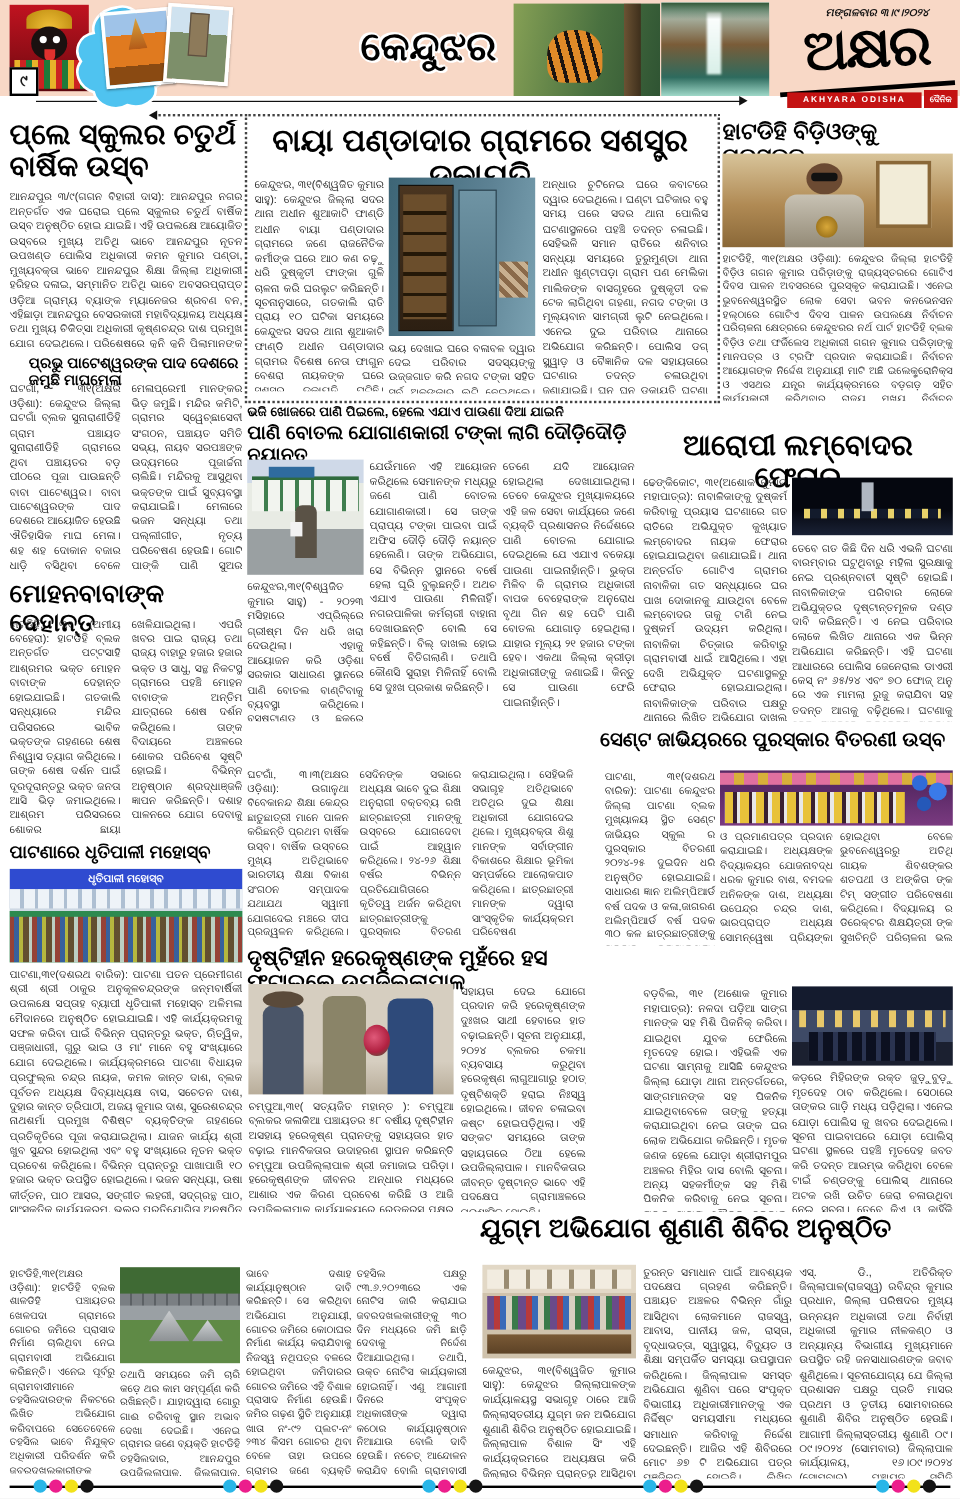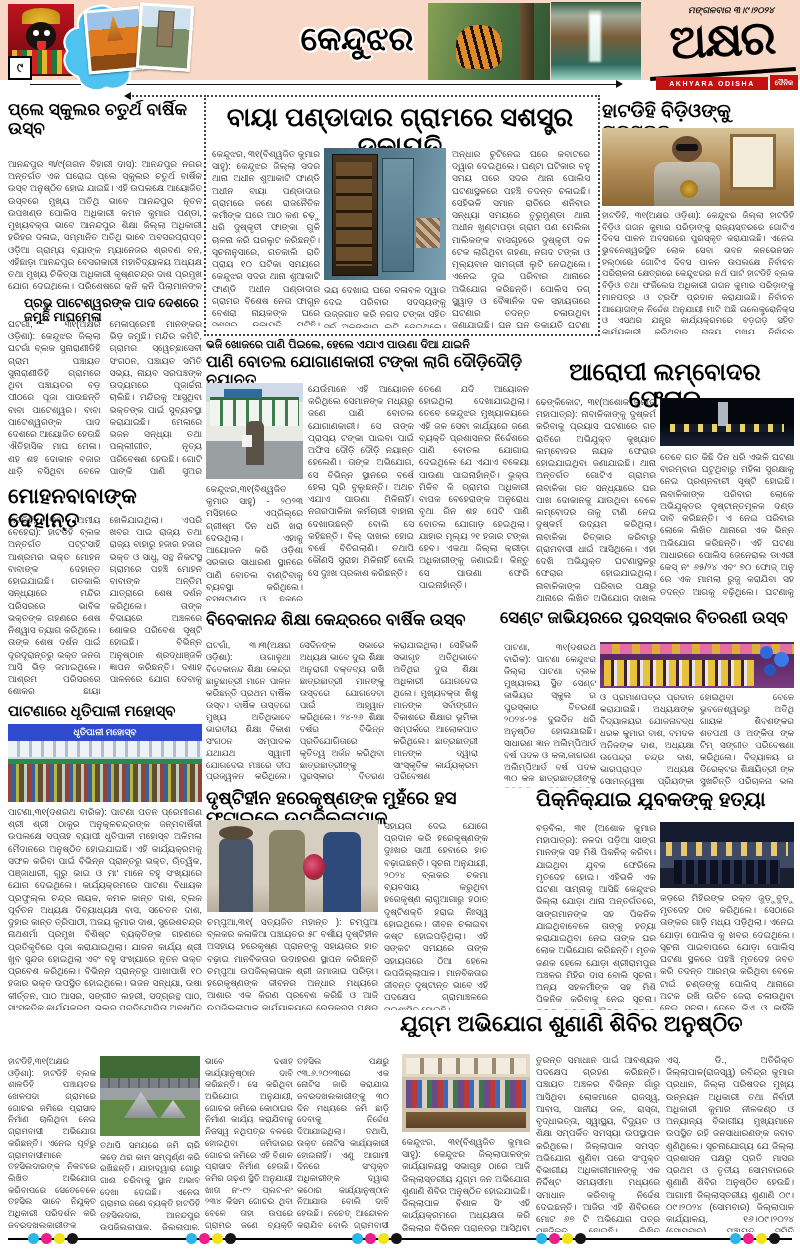--- a/index.html
+++ b/index.html
@@ -81,21 +81,21 @@
   <div class="abs" id="logo" style="left:644px;top:12px;width:156px;height:62px;text-align:center;z-index:4;">ଅକ୍ଷର</div>
   <div class="abs" id="logo-underline" style="left:650px;top:72px;width:146px;z-index:4;"></div>
   <div class="abs redbar" style="left:656px;top:77px;width:112px;height:13px;font-size:7px;letter-spacing:1.6px;z-index:5;">AKHYARA ODISHA</div>
   <div class="abs redbar" style="left:770px;top:75px;width:28px;height:15px;font-size:7px;z-index:5;">ଦୈନିକ</div>
 
   <div class="abs arrowline" style="left:30px;top:84px;width:588px;"></div>
   <div class="abs arrhead-r" style="left:616px;top:80px;"></div>
   <div class="abs dottedline" style="left:132px;top:95px;width:74px;"></div>
   <div class="abs arrhead-l" style="left:124px;top:92px;"></div>
 
-  <div class="abs hl" style="left:8px;top:100px;width:194px;font-size:17px;">ପ୍ଲେ ସ୍କୁଲର ଚତୁର୍ଥ ବାର୍ଷିକ ଉସ୍ବ</div>
+  <div class="abs hl" style="left:8px;top:100px;width:194px;font-size:24px;">ପ୍ଲେ ସ୍କୁଲର ଚତୁର୍ଥ ବାର୍ଷିକ ଉସ୍ବ</div>
   <div class="abs bt" style="left:8px;top:158px;width:194px;height:132px;">ଆନନ୍ଦପୁର ୩/୯(ଗଗନ ବିହାରୀ ଦାସ): ଆନନ୍ଦପୁର ନଗର ଅନ୍ତର୍ଗତ ଏକ ଘରୋଇ ପ୍ଲେ ସ୍କୁଲର ଚତୁର୍ଥ ବାର୍ଷିକ ଉସ୍ବ ଅନୁଷ୍ଠିତ ହୋଇ ଯାଇଛି। ଏହି ଉପଲକ୍ଷେ ଆୟୋଜିତ ଉସ୍ବରେ ମୁଖ୍ୟ ଅତିଥି ଭାବେ ଆନନ୍ଦପୁର ନୂତନ ଉପଖଣ୍ଡ ପୋଲିସ ଅଧିକାରୀ କମନ କୁମାର ପଣ୍ଡା, ମୁଖ୍ୟବକ୍ତା ଭାବେ ଆନନ୍ଦପୁର ଶିକ୍ଷା ଜିଲ୍ଲା ଅଧିକାରୀ ହରିହର ଦଳାଇ, ସମ୍ମାନିତ ଅତିଥି ଭାବେ ଅବସରପ୍ରାପ୍ତ ଓଡ଼ିଆ ଗ୍ରାମ୍ୟ ବ୍ୟାଙ୍କ ମ୍ୟାନେଜର ଶ୍ରବଣ ବନ, ଏହିଛାଡ଼ା ଆନନ୍ଦପୁର ବେସରକାରୀ ମହାବିଦ୍ୟାଳୟ ଅଧ୍ୟକ୍ଷ ତଥା ମୁଖ୍ୟ ଚିକିତ୍ସା ଅଧିକାରୀ କୃଷ୍ଣଚନ୍ଦ୍ର ଦାଶ ପ୍ରମୁଖ ଯୋଗ ଦେଇଥିଲେ। ପରିଶେଷରେ କୁନି କୁନି ପିଲାମାନଙ୍କ ଦ୍ୱାରା ଆକର୍ଷଣୀୟ ସାଂସ୍କୃତିକ କାର୍ଯ୍ୟକ୍ରମ ଦେଶ ମନସ୍ପର୍ଶୀ ହୋଇଥିଲା। ଶିକ୍ଷୟତ୍ରୀମାନେ କାର୍ଯ୍ୟକ୍ରମକୁ ପରିଚାଳନା କରିଥିଲେ।</div>
 
   <div class="abs hl" style="left:8px;top:296px;width:194px;font-size:12.5px;margin-left:16px;">ପ୍ରଭୁ ପାଟେଶ୍ୱରଙ୍କ ପାଦ ଦେଶରେ ଜମୁଛି ମାଘମେଳା</div>
   <div class="abs bt cols2" style="left:8px;top:318px;width:194px;height:160px;">ଘଟଗାଁ, ୩୧(ଅକ୍ଷର ଓଡ଼ିଶା): କେନ୍ଦୁଝର ଜିଲ୍ଲା ଘଟଗାଁ ବ୍ଲକ ସୁନାରାଣୀଡିହି ଗ୍ରାମ ପଞ୍ଚାୟତ ସୁନାରାଣୀଡିହି ଗ୍ରାମରେ ଥିବା ପଞ୍ଚାୟତର ବଡ଼ ପୀଠରେ ପୂଜା ପାଉଛନ୍ତି ବାବା ପାଟେଶ୍ୱର। ବାବା ପାଟେଶ୍ୱରଙ୍କ ପାଦ ଦେଶରେ ଆୟୋଜିତ ହେଉଛି ଐତିହାସିକ ମାଘ ମେଳା। ଶହ ଶହ ଦୋକାନ ବଜାର ଧାଡ଼ି ବସିଥିବା ବେଳେ ମେଳାପ୍ରେମୀ ମାନଙ୍କର ଭିଡ଼ ଜମୁଛି। ମନ୍ଦିର କମିଟି, ଗ୍ରାମର ସ୍ୱେଚ୍ଛାସେବୀ ସଂଗଠନ, ପଞ୍ଚାୟତ ସମିତି ସଭ୍ୟ, ନାୟବ ସରପଞ୍ଚଙ୍କ ଉଦ୍ୟମରେ ପୂଜାର୍ଚ୍ଚନା ଚାଲିଛି। ମନ୍ଦିରକୁ ଆସୁଥିବା ଭକ୍ତଙ୍କ ପାଇଁ ସୁବ୍ୟବସ୍ଥା କରାଯାଇଛି। ମେଳାରେ ଭଜନ ସନ୍ଧ୍ୟା ତଥା ପଲ୍ଲୀଗୀତ, ନୃତ୍ୟ ପରିବେଷଣ ହେଉଛି। ଗୋଟି ପାଙ୍କି ପାଣି ସୁଅର ସୁସଜ୍ଜିତ ବ୍ୟବସ୍ଥା ହୋଇଛି। ଯୋଗ ଦୋକାନ ବସା ଭଲରେ ଚାଲିଥିବା ବେଳେ ଚଳିତ ମାସ ମଧ୍ୟରେ ଆହୁରି ୪ ଦିନ ମେଳା ଚାଲିବ। ମେଳାରେ ପଞ୍ଚାୟତ ମଧ୍ୟରେ ସୁସମ୍ପର୍କ ଓ ଭାଇଚାରା ଦେଖିବାକୁ ମିଳୁଛି।</div>
 
   <div class="abs hl" style="left:8px;top:484px;width:194px;font-size:21px;">ମୋହନବାବାଙ୍କ ଦେହାନ୍ତ</div>
   <div class="abs bt cols2" style="left:8px;top:514px;width:194px;height:186px;">ହାଟଡିହି, ୩୧ (ଅମୀୟ ବେହେରା): ହାଟଡିହି ବ୍ଲକ ଅନ୍ତର୍ଗତ ପଟ୍ଟସାହି ଆଶ୍ରମର ଭକ୍ତ ମୋହନ ବାବାଙ୍କ ଦେହାନ୍ତ ହୋଇଯାଇଛି। ଗତକାଲି ସନ୍ଧ୍ୟାରେ ମନ୍ଦିର ପରିସରରେ ଭାବିକ ଭକ୍ତଙ୍କ ଗହଣରେ ଶେଷ ନିଶ୍ୱାସ ତ୍ୟାଗ କରିଥିଲେ। ତାଙ୍କ ଶେଷ ଦର୍ଶନ ପାଇଁ ଦୂରଦୂରାନ୍ତରୁ ଭକ୍ତ ଜନତା ଆସି ଭିଡ଼ ଜମାଇଥିଲେ। ଆଶ୍ରମ ପରିସରରେ ଶୋକର ଛାୟା ଖେଳିଯାଇଥିଲା। ଏପରି ଖବର ପାଇ ରାଜ୍ୟ ତଥା ରାଜ୍ୟ ବାହାରୁ ହଜାର ହଜାର ଭକ୍ତ ଓ ସାଧୁ, ସନ୍ଥ ନିକଟସ୍ଥ ଗ୍ରାମରେ ପହଞ୍ଚି ମୋହନ ବାବାଙ୍କ ଅନ୍ତିମ ଯାତ୍ରାରେ ଶେଷ ଦର୍ଶନ କରିଥିଲେ। ତାଙ୍କ ବିଦାୟରେ ଅଞ୍ଚଳରେ ଶୋକର ପରିବେଶ ସୃଷ୍ଟି ହୋଇଛି। ବିଭିନ୍ନ ଅନୁଷ୍ଠାନ ଶ୍ରଦ୍ଧାଞ୍ଜଳି ଜ୍ଞାପନ କରିଛନ୍ତି। ଦଶାହ ପାଳନରେ ଯୋଗ ଦେବାକୁ ଭକ୍ତମାନଙ୍କୁ ଅନୁରୋଧ କରାଯାଇଛି।</div>
 
   <div class="abs hl" style="left:8px;top:703px;width:194px;font-size:15px;">ପାଟଣାରେ ଧୃତିପାଳୀ ମହୋସ୍ବ</div>
   <div class="photo" style="left:8px;top:724px;width:194px;height:78px;background:linear-gradient(180deg,#cfd9e4 0 45%,#2d8a4f 45% 100%);">
@@ -140,21 +140,20 @@
   <div class="abs bt" style="left:419px;top:383px;width:110px;height:218px;">ତେଣେ ଯଦି ଆୟୋଜନ ହୋଇଥିଲା ଦେଖାଯାଇଥିଲା। ତେବେ କେନ୍ଦୁଝର ମୁଖ୍ୟାଳୟରେ ଏହି ଜଳ ସେବା କାର୍ଯ୍ୟରେ ଜଣେ ବ୍ୟକ୍ତି ପ୍ରଶାସନର ନିର୍ଦ୍ଦେଶରେ ପାଣି ବୋତଲ ଯୋଗାଇ ଦେଇଥିଲେ ଯେ ଏଯାଏ ବକେୟା ପାଉଣା ପାଇନାହାଁନ୍ତି। ଭୁକ୍ତା ମିଳିବ କି ଗ୍ରାମର ଅଧିକାରୀ ବାପକ ବେହେରାଙ୍କ ଅନୁରୋଧ ବୃଥା ଗିନ ଶହ ପେଟି ପାଣି ବୋତଲ ଯୋଗାଡ଼ ହେଇଥିଲା। ଯାହାର ମୂଲ୍ୟ ୨୧ ହଜାର ଟଙ୍କା ହେବ। ଏକଥା ଜିଲ୍ଲା କ୍ରୀଡ଼ା ଅଧିକାରୀଙ୍କୁ ଜଣାଇଛି। କିନ୍ତୁ ସେ ପାଉଣା ଫେରି ପାଇନାହାଁନ୍ତି।</div>
 
   <div class="abs hl" style="left:536px;top:359px;width:258px;font-size:24px;text-align:center;">ଆରୋପୀ ଲମ୍ବୋଦର ଫେରାର୍</div>
   <div class="abs bt" style="left:536px;top:396px;width:120px;height:205px;">ଢେଙ୍କିକୋଟ, ୩୧(ଅଶୋକ କୁମାର ମହାପାତ୍ର): ନାବାଳିକାଙ୍କୁ ଦୁଷ୍କର୍ମ କରିବାକୁ ପ୍ରୟାସ ଘଟଣାରେ ଗତ ରାତିରେ ଅଭିଯୁକ୍ତ କୁଖ୍ୟାତ ଲମ୍ବୋଦର ନାୟକ ଫେରାର ହୋଇଯାଇଥିବା ଜଣାଯାଇଛି। ଥାନା ଅନ୍ତର୍ଗତ ଗୋଟିଏ ଗ୍ରାମର ନାବାଳିକା ଗତ ସନ୍ଧ୍ୟାରେ ଘର ପାଖ ଦୋକାନକୁ ଯାଉଥିବା ବେଳେ ଲମ୍ବୋଦର ତାକୁ ଟାଣି ନେଇ ଦୁଷ୍କର୍ମ ଉଦ୍ୟମ କରିଥିଲା। ନାବାଳିକା ଚିତ୍କାର କରିବାରୁ ଗ୍ରାମବାସୀ ଧାଇଁ ଆସିଥିଲେ। ଏହା ଦେଖି ଅଭିଯୁକ୍ତ ଘଟଣାସ୍ଥଳରୁ ଫେରାର ହୋଇଯାଇଥିଲା। ନାବାଳିକାଙ୍କ ପରିବାର ପକ୍ଷରୁ ଥାନାରେ ଲିଖିତ ଅଭିଯୋଗ ଦାଖଲ ହୋଇଛି। ପୋଲିସ ମାମଲା ରୁଜୁ କରି ଅଭିଯୁକ୍ତକୁ ଗିରଫ କରିବାକୁ ଚଢ଼ାଉ ଜାରି ରଖିଛି।</div>
   <div class="photo" style="left:660px;top:398px;width:134px;height:48px;background:linear-gradient(180deg,#05070f 0 55%,#1a2236 100%);">
     <div class="pc" style="left:10px;top:26px;width:114px;height:8px;background:repeating-linear-gradient(90deg,#e8d26a 0 5px,#131b2c 5px 14px);"></div>
     <div class="pc" style="left:58px;top:4px;width:10px;height:24px;background:#cfd6e0;opacity:.85;"></div>
   </div>
   <div class="abs bt" style="left:660px;top:451px;width:134px;height:150px;">ତେବେ ଗତ କିଛି ଦିନ ଧରି ଏଭଳି ଘଟଣା ବାରମ୍ବାର ଘଟୁଥିବାରୁ ମହିଳା ସୁରକ୍ଷାକୁ ନେଇ ପ୍ରଶ୍ନବାଚୀ ସୃଷ୍ଟି ହୋଇଛି। ନାବାଳିକାଙ୍କ ପରିବାର ଲୋକେ ଅଭିଯୁକ୍ତର ଦୃଷ୍ଟାନ୍ତମୂଳକ ଦଣ୍ଡ ଦାବି କରିଛନ୍ତି। ଏ ନେଇ ପରିବାର ଲୋକେ ଲିଖିତ ଥାନାରେ ଏକ ଭିନ୍ନ ଅଭିଯୋଗ କରିଛନ୍ତି। ଏହି ଘଟଣା ଆଧାରରେ ପୋଲିସ ଜେନେରାଲ ଡାଏରୀ କେସ୍ ନଂ ୬୫/୨୪ ଏବଂ ୭୦ ଫୋଜ୍ ଅନୁ ରେ ଏକ ମାମଲା ରୁଜୁ କରାଯିବା ସହ ତଦନ୍ତ ଆଗକୁ ବଢ଼ିଥିଲେ। ଘଟଣାକୁ ନେଇ ଅଞ୍ଚଳରେ ଉତ୍ତେଜନା ପ୍ରକାଶ ପାଇଛି।</div>
 
-  <div class="abs hl" style="left:206px;top:610px;width:292px;font-size:16.5px;">ବିବେକାନନ୍ଦ ଶିକ୍ଷା କେନ୍ଦ୍ରରେ ବାର୍ଷିକ ଉସ୍ବ</div>
   <div class="abs bt cols3" style="left:206px;top:640px;width:272px;height:146px;font-size:8.8px;">ଘଟଗାଁ, ୩।୩(ଅକ୍ଷର ଓଡ଼ିଶା): ଉଗାଳୁଥା ବିବେକାନନ୍ଦ ଶିକ୍ଷା କେନ୍ଦ୍ର ଛାତୁଛାତ୍ରୀ ମାନେ ପାଳନ କରିଛନ୍ତି ପ୍ରଥମ ବାର୍ଷିକ ଉସ୍ବ। ବାର୍ଷିକ ଉସ୍ବରେ ମୁଖ୍ୟ ଅତିଥିଭାବେ ଭାରତୀୟ ଶିକ୍ଷା ବିକାଶ ସଂଗଠନ ସମ୍ପାଦକ ଯଥାଯଥ ସ୍ୱାମୀ ଯୋଗଦେଇ ମଞ୍ଚରେ ଦୀପ ପ୍ରଜ୍ୱଳନ କରିଥିଲେ। ସେଦିନଙ୍କ ସଭାରେ ଅଧ୍ୟକ୍ଷ ଭାବେ ଦୁଇ ଶିକ୍ଷା ଅନୁରାଗୀ ବକ୍ତବ୍ୟ ରଖି ଛାତ୍ରଛାତ୍ରୀ ମାନଙ୍କୁ ଉସ୍ବରେ ଯୋଗଦେବା ପାଇଁ ଆହ୍ୱାନ କରିଥିଲେ। ୨୪-୨୬ ଶିକ୍ଷା ବର୍ଷର ବିଭିନ୍ନ ପ୍ରତିଯୋଗିତାରେ କୃତିତ୍ୱ ଅର୍ଜନ କରିଥିବା ଛାତ୍ରଛାତ୍ରୀଙ୍କୁ ପୁରସ୍କାର ବିତରଣ କରାଯାଇଥିଲା। ସେହିଭଳି ସଭାଗୃହ ଅତିଥିଭାବେ ଅତିଥିର ଦୁଇ ଶିକ୍ଷା ଅଧିକାରୀ ଯୋଗଦେଇ ଥିଲେ। ମୁଖ୍ୟବକ୍ତା ଶିଶୁ ମାନଙ୍କ ସର୍ବାଙ୍ଗୀନ ବିକାଶରେ ଶିକ୍ଷାର ଭୂମିକା ସମ୍ପର୍କରେ ଆଲୋକପାତ କରିଥିଲେ। ଛାତ୍ରଛାତ୍ରୀ ମାନଙ୍କ ଦ୍ୱାରା ସାଂସ୍କୃତିକ କାର୍ଯ୍ୟକ୍ରମ ପରିବେଷଣ କରାଯାଇଥିଲା। ପ୍ରଧାନ ଶିକ୍ଷକ ଧନ୍ୟବାଦ ଅର୍ପଣ କରିଥିଲେ।</div>
 
   <div class="abs hl" style="left:500px;top:608px;width:296px;font-size:16.5px;">ସେଣ୍ଟ ଜାଭିୟରରେ ପୁରସ୍କାର ବିତରଣୀ ଉସ୍ବ</div>
   <div class="abs bt" style="left:504px;top:642px;width:92px;height:146px;font-size:8.8px;">ପାଟଣା, ୩୧(ଦଶରଥ ବାରିକ): ପାଟଣା କେନ୍ଦୁଝର ଜିଲ୍ଲା ପାଟଣା ବ୍ଲକ ମୁଖ୍ୟାଳୟ ସ୍ଥିତ ସେଣ୍ଟ ଜାଭିୟର ସ୍କୁଲ ର ପୁରସ୍କାର ବିତରଣୀ ୨୦୨୪-୨୫ ଦୁଇଦିନ ଧରି ଅନୁଷ୍ଠିତ ହୋଇଯାଇଛି। ସାଧାରଣ ଜ୍ଞାନ ଅଲିମ୍ପିଆର୍ଡ ବର୍ଷ ପଦକ ଓ କଳା,ଜାଗରଣ ଅଲିମ୍ପିଆର୍ଡ ବର୍ଷ ପଦକ ୩୦ କଳ ଛାତ୍ରଛାତ୍ରୀଙ୍କୁ ପ୍ରଦାନ କରାଯାଇଥିଲା। ସେହିପରି ବିଭିନ୍ନ ରେ କୃତିତ୍ୱ ପ୍ରଦର୍ଶନ କରିଥିବା ଛାତ୍ରଛାତ୍ରୀଙ୍କୁ ପୁରସ୍କାର</div>
   <div class="photo" style="left:600px;top:642px;width:194px;height:46px;background:linear-gradient(180deg,#5a2a66 0 35%,#7a3a80 100%);">
     <div class="pc" style="left:0;top:2px;width:194px;height:10px;background:repeating-linear-gradient(90deg,#e070a0 0 12px,#d8b03a 12px 20px);"></div>
     <div class="pc" style="left:4px;top:18px;width:150px;height:26px;background:repeating-linear-gradient(90deg,#e8c23a 0 7px,#3a2030 7px 10px,#e8e8e8 10px 13px);"></div>
     <div class="pc" style="left:160px;top:4px;width:13px;height:13px;background:#2f6bd8;border-radius:50%;"></div>
     <div class="pc" style="left:174px;top:10px;width:15px;height:15px;background:#3a7ae8;border-radius:50%;"></div>
     <div class="pc" style="left:164px;top:22px;width:12px;height:12px;background:#2558b8;border-radius:50%;"></div>
@@ -166,21 +165,20 @@
   <div class="photo" style="left:207px;top:820px;width:171px;height:92px;background:linear-gradient(180deg,#d6cec0 0 70%,#b8ad9a 100%);">
     <div class="pc" style="left:12px;top:18px;width:34px;height:74px;background:#4a5568;border-radius:8px 8px 0 0;"></div>
     <div class="pc" style="left:62px;top:10px;width:36px;height:82px;background:#8a8468;border-radius:8px 8px 0 0;"></div>
     <div class="pc" style="left:116px;top:12px;width:38px;height:80px;background:#2e4a7a;border-radius:8px 8px 0 0;"></div>
     <div class="pc" style="left:96px;top:34px;width:22px;height:26px;background:radial-gradient(circle at 40% 40%,#e05a7a,#b02040 60%,#2f6b3e 100%);border-radius:50%;"></div>
     <div class="pc" style="left:12px;top:6px;width:34px;height:14px;background:#5a4a3a;border-radius:50%;"></div>
   </div>
   <div class="abs bt" style="left:207px;top:916px;width:171px;height:94px;">ଚମ୍ପୁଆ,୩୧( ସତ୍ୟଜିତ ମହାନ୍ତ ): ଚମ୍ପୁଆ ବ୍ଲକର କଳାକିଆ ପଞ୍ଚାୟତର ୫୮ ବର୍ଷୀୟ ଦୃଷ୍ଟିହୀନ ଅସହାୟ ହରେକୃଷ୍ଣ ପ୍ରାନଙ୍କୁ ସହାୟତାର ହାତ ବଢ଼ାଇ ମାନବିକତାର ଉଦାହରଣ ସ୍ଥାପନ କରିଛନ୍ତି ଚମ୍ପୁଆ ଉପଜିଲ୍ଲାପାଳ ଶ୍ରୀ ଜମାଜାଇ ପରିଡ଼ା। ହରେକୃଷ୍ଣଙ୍କ ଜୀବନର ଅନ୍ଧାର ମଧ୍ୟରେ ଆଶାର ଏକ କିରଣ ପ୍ରବେଶ କରିଛି ଓ ଆଜି ଉପଜିଲ୍ଲାପାଳ କାର୍ଯ୍ୟାଳୟରେ ରେଡ଼କ୍ରସ୍ ପକ୍ଷରୁ ୫,୦୦୦ ଟଙ୍କାର ଆର୍ଥିକ ସହାୟତା ପ୍ରଦାନ କରାଯାଇଛି।</div>
   <div class="abs bt" style="left:384px;top:820px;width:104px;height:190px;">ସହାୟତା ଦେଇ ଯୋଗେ ପ୍ରଦାନ କରି ହରେକୃଷ୍ଣଙ୍କ ଦୁଃଖର ସାଥୀ ହେବାରେ ହାତ ବଢ଼ାଇଛନ୍ତି। ସୂଚନା ଅନୁଯାୟୀ, ୨୦୨୪ ବ୍ଲକର ଚକମା ବ୍ୟବସାୟ କରୁଥିବା ହରେକୃଷ୍ଣ ଲାଗୁଆଗାରୁ ହଠାତ୍ ଦୃଷ୍ଟିଶକ୍ତି ହରାଇ ନିଃସ୍ୱ ହୋଇଥିଲେ। ଜୀବନ ଚଳାଇବା କଷ୍ଟ ହୋଇପଡ଼ିଥିଲା। ଏହି ସଙ୍କଟ ସମୟରେ ତାଙ୍କ ସହାୟତାରେ ଠିଆ ହେଲେ ଉପଜିଲ୍ଲାପାଳ। ମାନବିକତାର ଜୀବନ୍ତ ଦୃଷ୍ଟାନ୍ତ ଭାବେ ଏହି ପଦକ୍ଷେପ ଗ୍ରାମାଞ୍ଚଳରେ ପ୍ରଶଂସିତ ହୋଇଛି।</div>
 
-  <div class="abs hl" style="left:536px;top:788px;width:258px;font-size:20px;">ପିକ୍‌ନିକ୍‌ଯାଇ ଯୁବକଙ୍କୁ ହତ୍ୟା</div>
   <div class="abs bt" style="left:536px;top:822px;width:120px;height:188px;">ବଡ଼ବିଲ, ୩୧ (ଅଶୋକ କୁମାର ମହାପାତ୍ର): ନଳଦା ପଡ଼ିଆ ସାଙ୍ଗ ମାନଙ୍କ ସହ ମିଶି ପିକନିକ୍ କରିବା। ଯାଇଥିବା ଯୁବକ ଫେରିଲେ ମୃତଦେହ ହୋଇ। ଏହିଭଳି ଏକ ଘଟଣା ସାମ୍ନାକୁ ଆସିଛି କେନ୍ଦୁଝର ଜିଲ୍ଲା ଯୋଡ଼ା ଥାନା ଅନ୍ତର୍ଗତରେ, ସାଙ୍ଗମାନଙ୍କ ସହ ପିକନିକ ଯାଇଥିବାବେଳେ ତାଙ୍କୁ ହତ୍ୟା କରାଯାଇଥିବା ନେଇ ତାଙ୍କ ଘର ଲୋକ ଅଭିଯୋଗ କରିଛନ୍ତି। ମୃତକ ଜଣକ ହେଲେ ଯୋଡ଼ା ଶ୍ରୀରାମପୁର ଅଞ୍ଚଳର ମିହିର ଦାସ ବୋଲି ସୂଚନା। ଅନ୍ୟ ସହକର୍ମୀଙ୍କ ସହ ମିଶି ପିକନିକ କରିବାକୁ ନେଇ ସୂଚନା। ତାଙ୍କ ସାହାରା ଯୌରଭ ବଡ଼ଭାଇ ମିହିରଙ୍କୁ ଫୋନ୍ କରିଥିଲେ, ମାତ୍ର ସେ ଫୋନ୍ ରିସିଭ୍ କରିନଥିଲେ। ସନ୍ଧ୍ୟାରେ ଖୋଜାଖୋଜି ପରେ ନଳଦା ସୁନାନଦୀ ଗାଢ଼ା</div>
   <div class="photo" style="left:660px;top:822px;width:134px;height:66px;background:linear-gradient(180deg,#141b2e 0 30%,#3e4a66 30% 70%,#1b2030 70% 100%);">
     <div class="pc" style="left:6px;top:20px;width:122px;height:14px;background:repeating-linear-gradient(90deg,#e8c86a 0 6px,#3e4a66 6px 15px);"></div>
     <div class="pc" style="left:14px;top:38px;width:106px;height:24px;background:repeating-linear-gradient(90deg,#0c1020 0 8px,#2a3350 8px 12px);"></div>
   </div>
   <div class="abs bt" style="left:660px;top:892px;width:134px;height:118px;">କଡ଼ରେ ମିହିରଙ୍କ ରକ୍ତ ଜୁଡ଼ୁବୁଡ଼ୁ ମୃତଦେହ ଠାବ କରିଥିଲେ। ସେଠାରେ ତାଙ୍କର ଗାଡ଼ି ମଧ୍ୟ ପଡ଼ିଥିଲା। ଏନେଇ ଯୋଡ଼ା ପୋଲିସ କୁ ଖବର ଦେଇଥିଲେ। ସୂଚନା ପାଇବାପରେ ଯୋଡ଼ା ପୋଲିସ୍ ଘଟଣା ସ୍ଥଳରେ ପହଞ୍ଚି ମୃତଦେହ ଜବତ କରି ତଦନ୍ତ ଆରମ୍ଭ କରିଥିବା ବେଳେ ଟାଇଁ ଚଣ୍ଡଙ୍କୁ ପୋଲିସ୍ ଥାନାରେ ଅଟକ ରଖି ଉଚିତ ଜେରା ଚଳାଉଥିବା ନେଇ ସୂଚନା। ତେବେ କିଏ ଓ କାହିଁକି ମିହିରଙ୍କୁ ହତ୍ୟା କଲା ସେନେଇ ଜୋରଦାର ଚର୍ଚ୍ଚା ଚାଲିଛି।</div>
 
   <div class="abs bt" style="left:8px;top:1056px;width:88px;height:172px;font-size:8.6px;">ହାଟଡିହି,୩୧(ଅକ୍ଷର ଓଡ଼ିଶା): ହାଟଡିହି ବ୍ଲକ ଶାଳଡିହି ପଞ୍ଚାୟତର ଖେଳପଦା ଗ୍ରାମରେ ଗୋଚର ଜମିରେ ପ୍ରାସାଦ ନିର୍ମାଣ ଚାଲିଥିବା ନେଇ ଗ୍ରାମବାସୀ ଅଭିଯୋଗ କରିଛନ୍ତି। ଏନେଇ ପୂର୍ବରୁ ଗ୍ରାମବାସୀମାନେ ତହସିଲଦାରଙ୍କ ନିକଟରେ ଲିଖିତ ଅଭିଯୋଗ କରିବାପରେ ସେତେବେଳେ ତହସିଲ ଭାବେ ନିଯୁକ୍ତ ଅଧିକାରୀ ପରିଦର୍ଶନ କରି ଜବରଦଖଲକାରୀଙ୍କ ବିରୁଦ୍ଧରେ କେସ୍ ନଂ ୪୫/୨୦୨୩ ଅନୁଯାୟୀ ଏକ ଜବରଦଖଲ ମାମଲା ପଞ୍ଜିକୃତ କରିବା ସହିତ ଜୋରିମାନା ଧାର୍ଯ୍ୟ କରିଥିଲେ। ଏପରିକି ଘର ନିର୍ମାଣ କାର୍ଯ୍ୟ ବନ୍ଦ ରଖିବାକୁ ନିର୍ଦ୍ଦେଶ ଦେଇଥିଲେ ବି</div>
   <div class="photo" style="left:100px;top:1056px;width:100px;height:80px;background:linear-gradient(180deg,#3f6a34 0 30%,#9aa0a4 30% 55%,#5f8a46 55% 100%);">
     <div class="pc" style="left:24px;top:36px;width:34px;height:26px;background:linear-gradient(180deg,#c9ccce,#8d9194);clip-path:polygon(50% 0,100% 100%,0 100%);"></div>

